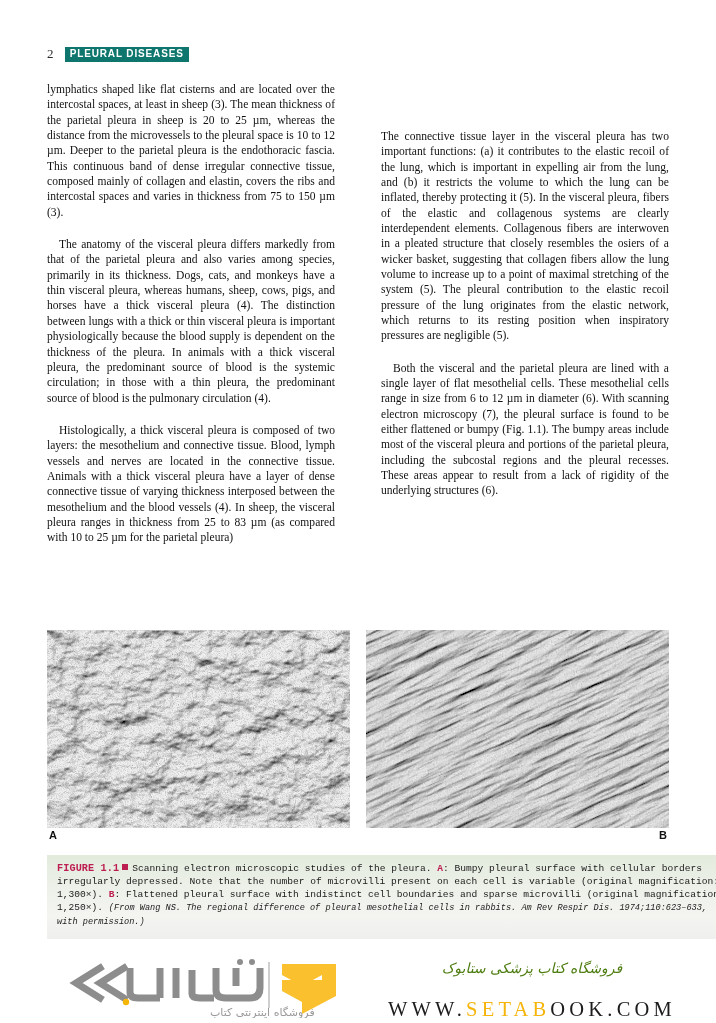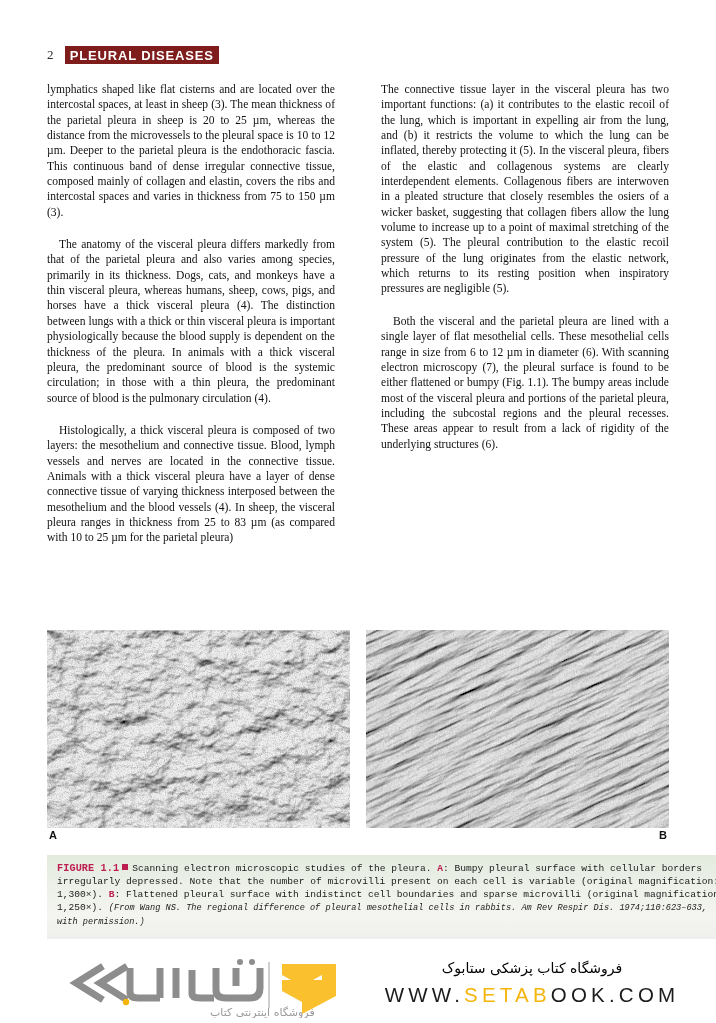--- a/index.html
+++ b/index.html
@@ -32,39 +32,40 @@
     align-items: center;
     gap: 11px;
   }
   .folio {
     font-family: "Liberation Serif", serif;
     font-size: 13px;
     color: #2b2b2b;
     letter-spacing: 0.2px;
   }
   .head-badge {
-    background: #7f1d1d;
+    background: #0f766e;
     color: #ffffff;
     font-family: "Liberation Sans", sans-serif;
-    font-size: 13px;
+    font-size: 10px;
     font-weight: bold;
     letter-spacing: 0.85px;
     padding: 2.5px 5px 2.5px 5px;
     line-height: 1;
     white-space: nowrap;
   }
 
   
   .columns {
     position: absolute;
     left: 47px;
     top: 82px;
     width: 622px;
     display: flex;
     gap: 46px;
+    align-items: center;
   }
   .col {
     width: 294px;
   }
   .col p {
     margin: 0;
     font-family: "Liberation Serif", serif;
     font-size: 11.55px;
     line-height: 15.35px;
     text-align: justify;
@@ -173,31 +174,32 @@
   .brand-right {
     position: absolute;
     right: 24px;
     top: 10px;
     text-align: center;
     width: 320px;
   }
   .brand-fa {
     font-family: "DejaVu Sans", sans-serif;
     font-size: 14px;
-    color: #000000;
+    color: #4d7c0f;
     direction: rtl;
     line-height: 20px;
     white-space: nowrap;
+    font-style: italic;
   }
   .brand-url {
-    font-family: Liberation Sans, sans-serif;
+    font-family: Liberation Serif, serif;
     font-size: 20.5px;
     letter-spacing: 4.2px;
     color: #1c1c1c;
-    margin-top: 5px;
+    margin-top: 20px;
     white-space: nowrap;
   }
   .brand-url .gold { color: #f5b50a; }
 </style>
 </head>
 <body>
 
 <div class="page">
 
   <div class="running-head">

